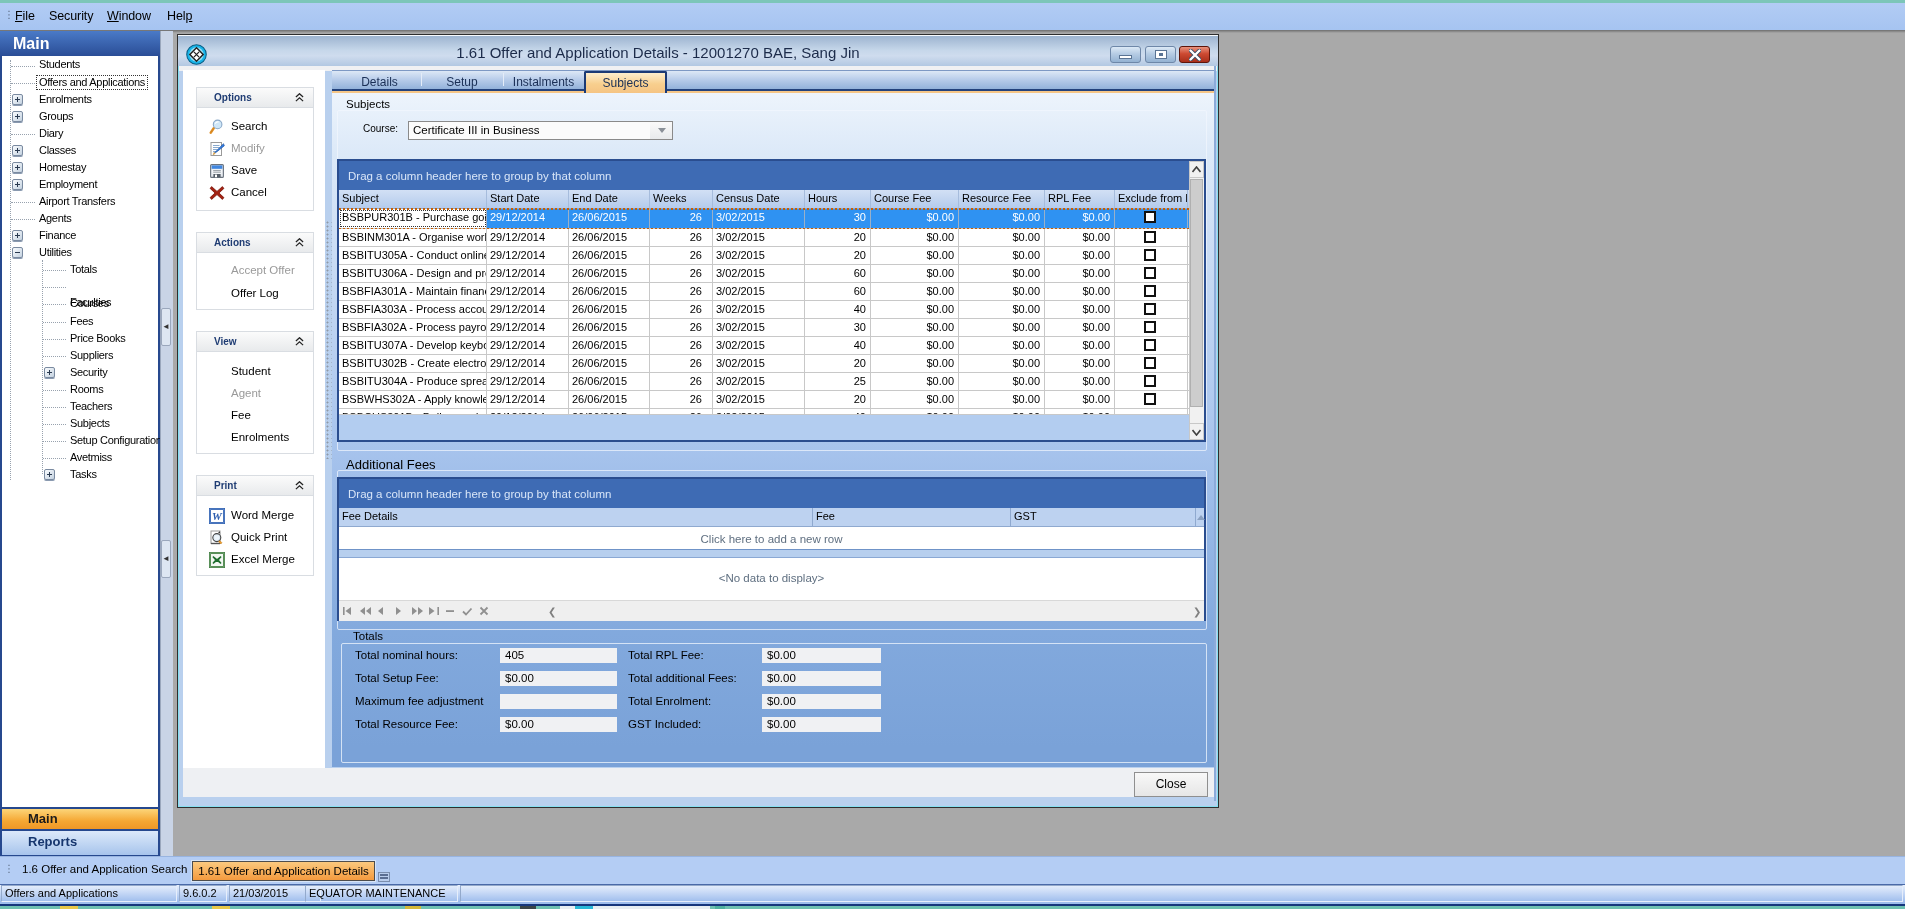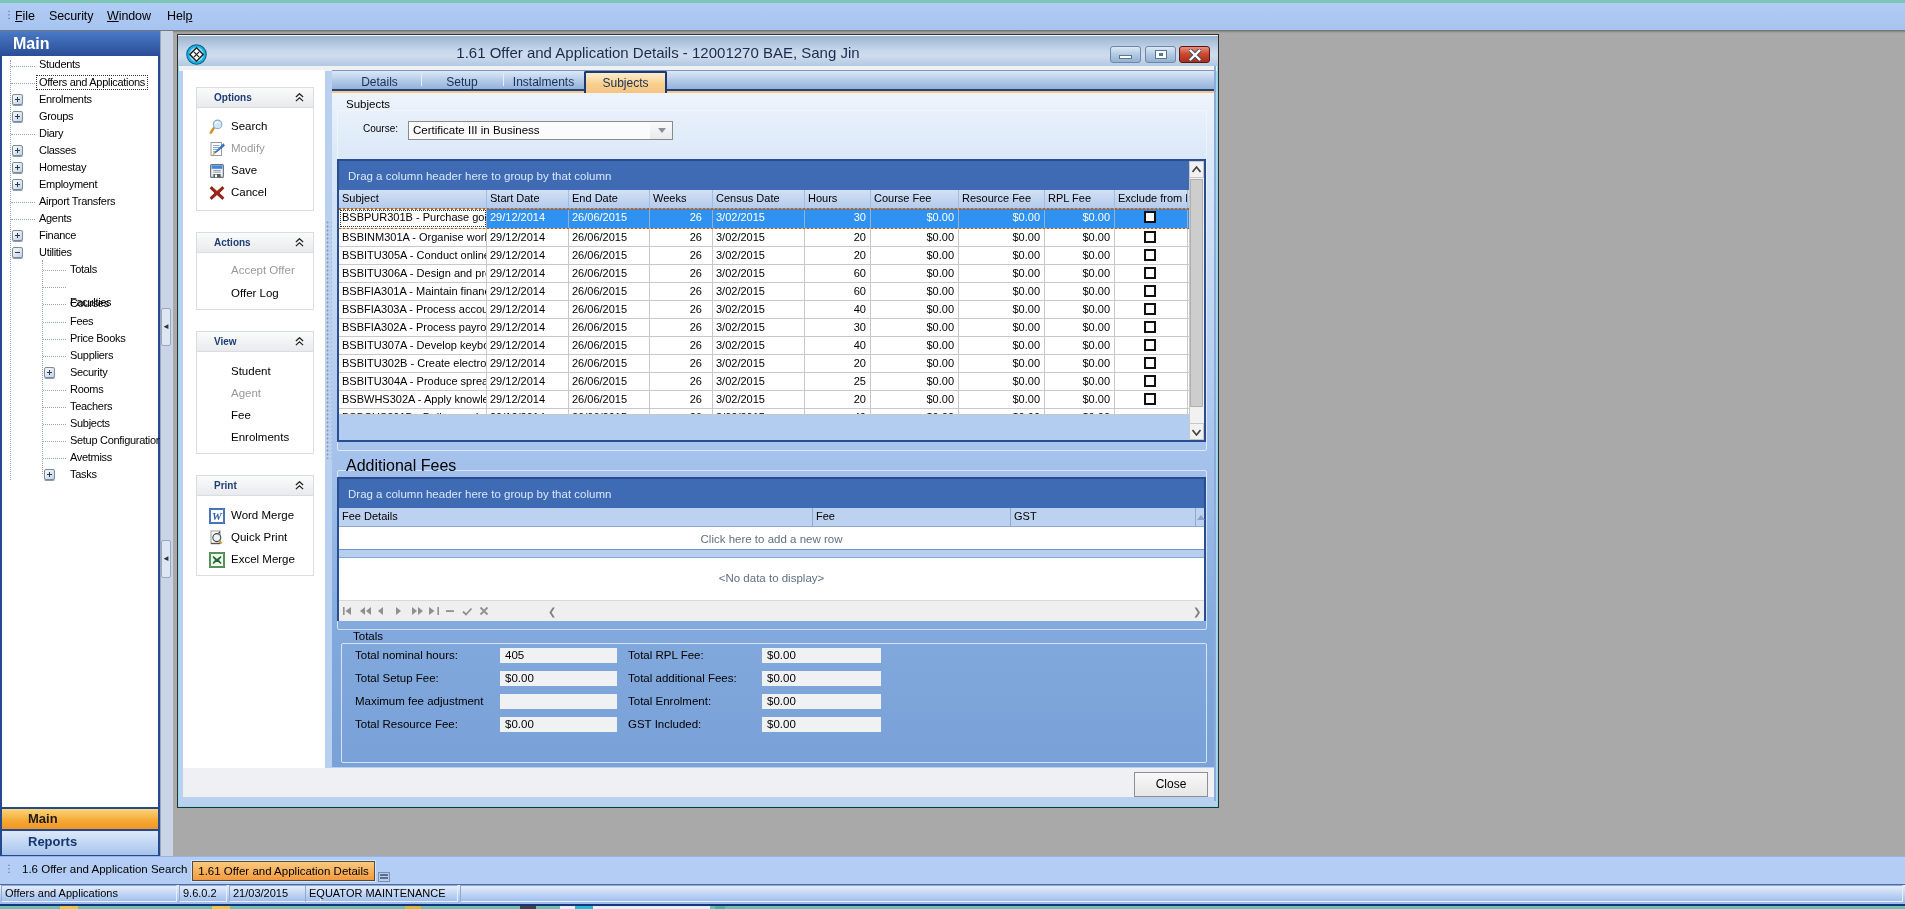--- a/index.html
+++ b/index.html
@@ -378,21 +378,21 @@
         <path d="M0.5 6 L4.5 1 L8.5 6" fill="none" stroke="#404040" stroke-width="1.6"></path>
       </svg>
     </div>
 <div class="abs" style="left:1189px;top:423px;width:15px;height:17px;background:#f1f1f1;border:1px solid #c8c8c8;">
       <svg style="display:block;margin:5px auto 0;width:9px;height:7px;" viewBox="0 0 9 7">
         <path d="M0.5 1 L4.5 6 L8.5 1" fill="none" stroke="#404040" stroke-width="1.6"></path>
       </svg>
     </div>
 <div class="abs" style="left:1190px;top:179px;width:13px;height:228px;background:#cdcdcd;border:1px solid #b0b0b0;"></div>
 <div class="abs" style="left:337px;top:470px;width:870px;height:160px;border:1px solid rgba(242,247,253,0.7);border-radius:2px;"></div>
-<div class="abs" style="left:346px;top:457px;font-size:16px;color:#000;">Additional Fees</div>
+<div class="abs" style="left:346px;top:457px;font-size:13px;color:#000;">Additional Fees</div>
 <div class="abs" style="left:337px;top:477px;width:869px;height:144px;background:#fff;border:2px solid #2a4d8f;"></div>
 <div class="abs" style="left:339px;top:479px;width:865px;height:29px;background:#3e6bb4;color:#d9e6f8;font-size:11.5px;line-height:30px;padding-left:9px;">Drag a column header here to group by that column</div>
 <div class="abs" style="left:339px;top:508px;width:865px;height:19px;background:#bdd2f0;border-bottom:1px solid #8fa9cf;"></div>
 <div class="gh" style="left:339px;top:508px;width:474px;height:18px;border-right:1px solid #8fa9cf;">Fee Details</div>
 <div class="gh" style="left:813px;top:508px;width:198px;height:18px;border-right:1px solid #8fa9cf;">Fee</div>
 <div class="gh" style="left:1011px;top:508px;width:185px;height:18px;border-right:1px solid #8fa9cf;">GST</div>
 <div class="abs" style="left:1197px;top:515px;width:0;height:0;border-left:4px solid transparent;border-right:4px solid transparent;border-bottom:5px solid #8aa0c0;"></div>
 <div class="abs" style="left:339px;top:529px;width:865px;height:20px;background:#fff;color:#5f6f80;font-size:11.5px;text-align:center;line-height:20px;">Click here to add a new row</div>
 <div class="abs" style="left:339px;top:549px;width:865px;height:9px;background:#b7cfee;border-top:1px solid #6f93c8;border-bottom:1px solid #8aa8d4;"></div>
 <div class="abs" style="left:339px;top:558px;width:865px;height:42px;background:#fff;color:#5f6f80;font-size:11.5px;text-align:center;line-height:40px;">&lt;No data to display&gt;</div>

